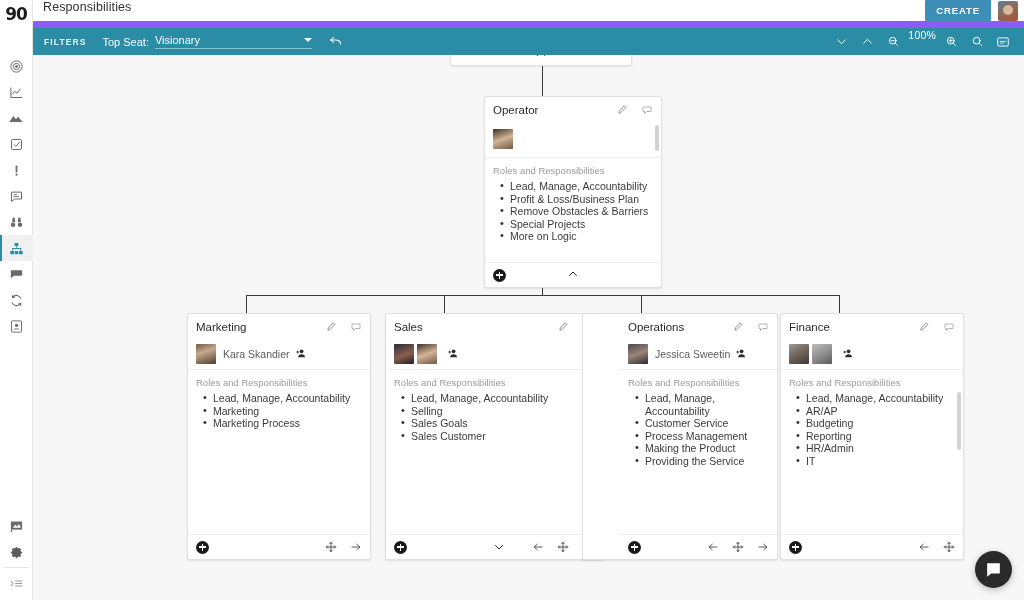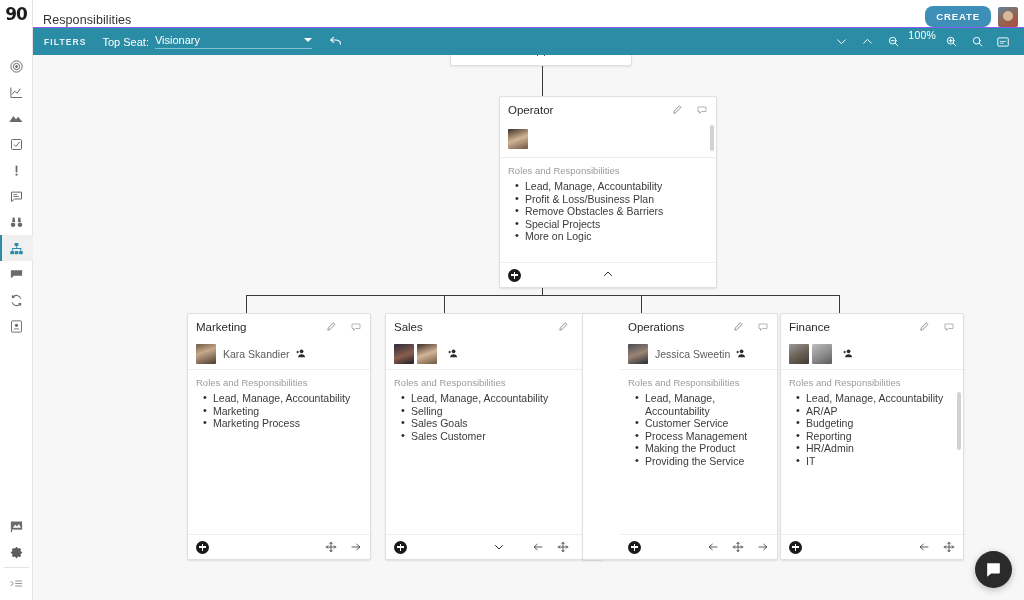--- a/index.html
+++ b/index.html
@@ -39,31 +39,31 @@
     content: ""; position: absolute; left: 0; top: 0; bottom: 0; width: 2px;
     background: #2b8ca5;
   }
   .rail-spacer { flex: 1; }
   .rail-bottom { display: flex; flex-direction: column; align-items: center; width: 33px; padding-bottom: 4px; }
   .rail-div { width: 25px; height: 1px; background: #e4e4e4; margin: 2px 0; }
 
   
   .header {
     position: absolute; left: 33px; top: 0; right: 0; height: 28px;
-    background: #ffffff; border-bottom: 1px solid #8b5cf6;
-    display: flex; align-items: flex-end; z-index: 25;
+    background: #ffffff; border-bottom: 7px solid #8b5cf6;
+    display: flex; align-items: flex-start; z-index: 25;
   }
   .header-title {
     margin-left: 10px; font-size: 12.5px; color: #333; letter-spacing: .1px;
   }
   .header-right {
     margin-left: auto; display: flex; align-items: center; gap: 7px; padding-right: 6px;
   }
   .create-btn {
-    background: #3d8fb8; color: #ffffff; border: none; border-radius: 8px;
+    background: #3d8fb8; color: #ffffff; border: none; border-radius: 1px;
     font-size: 9.5px; letter-spacing: .9px; font-weight: 600;
     padding: 5px 11px; cursor: pointer; font-family: "Liberation Sans", sans-serif;
   }
   .avatar-hdr {
     width: 20px; height: 20px; border-radius: 2px; overflow: hidden;
     background: linear-gradient(150deg,#5f7fa0 0%,#8a6b58 45%,#b24a3c 100%);
     position: relative;
   }
   .avatar-hdr::after {
     content: ""; position: absolute; left: 5px; top: 4px; width: 10px; height: 10px;
@@ -379,21 +379,21 @@
   <div class="canvas">
 
     <div class="partial-card" style="left:417px; top:-14px; width:182px; height:25px;">
       <svg width="12" height="12" viewBox="0 0 24 24" fill="none" stroke="#2b2b2b" stroke-width="2" stroke-linecap="round">
           <path d="M5 15l7-7 7 7"></path>
         </svg>
     </div>
 
     <div class="line v-line" style="left:509px; top:11px; height:30px;"></div>
 
-    <div class="card" style="left:466px; top:41px; width:218px; height:192px;">
+    <div class="card" style="left:451px; top:41px; width:178px; height:192px;">
       <div class="card-head">
         <div class="card-title">Operator</div>
         <div class="card-head-icons">
           <span class="hicon">
             <svg width="11" height="11" viewBox="0 0 24 24" fill="none" stroke="#7a7a7a" stroke-width="1.8" stroke-linecap="round">
                 <path d="M16.5 4.5l3 3L8 19l-4 1 1-4z"></path>
               </svg>
           </span>
           <span class="hicon">
             <svg width="12" height="12" viewBox="0 0 24 24" fill="none" stroke="#a2a2a2" stroke-width="1.6">

